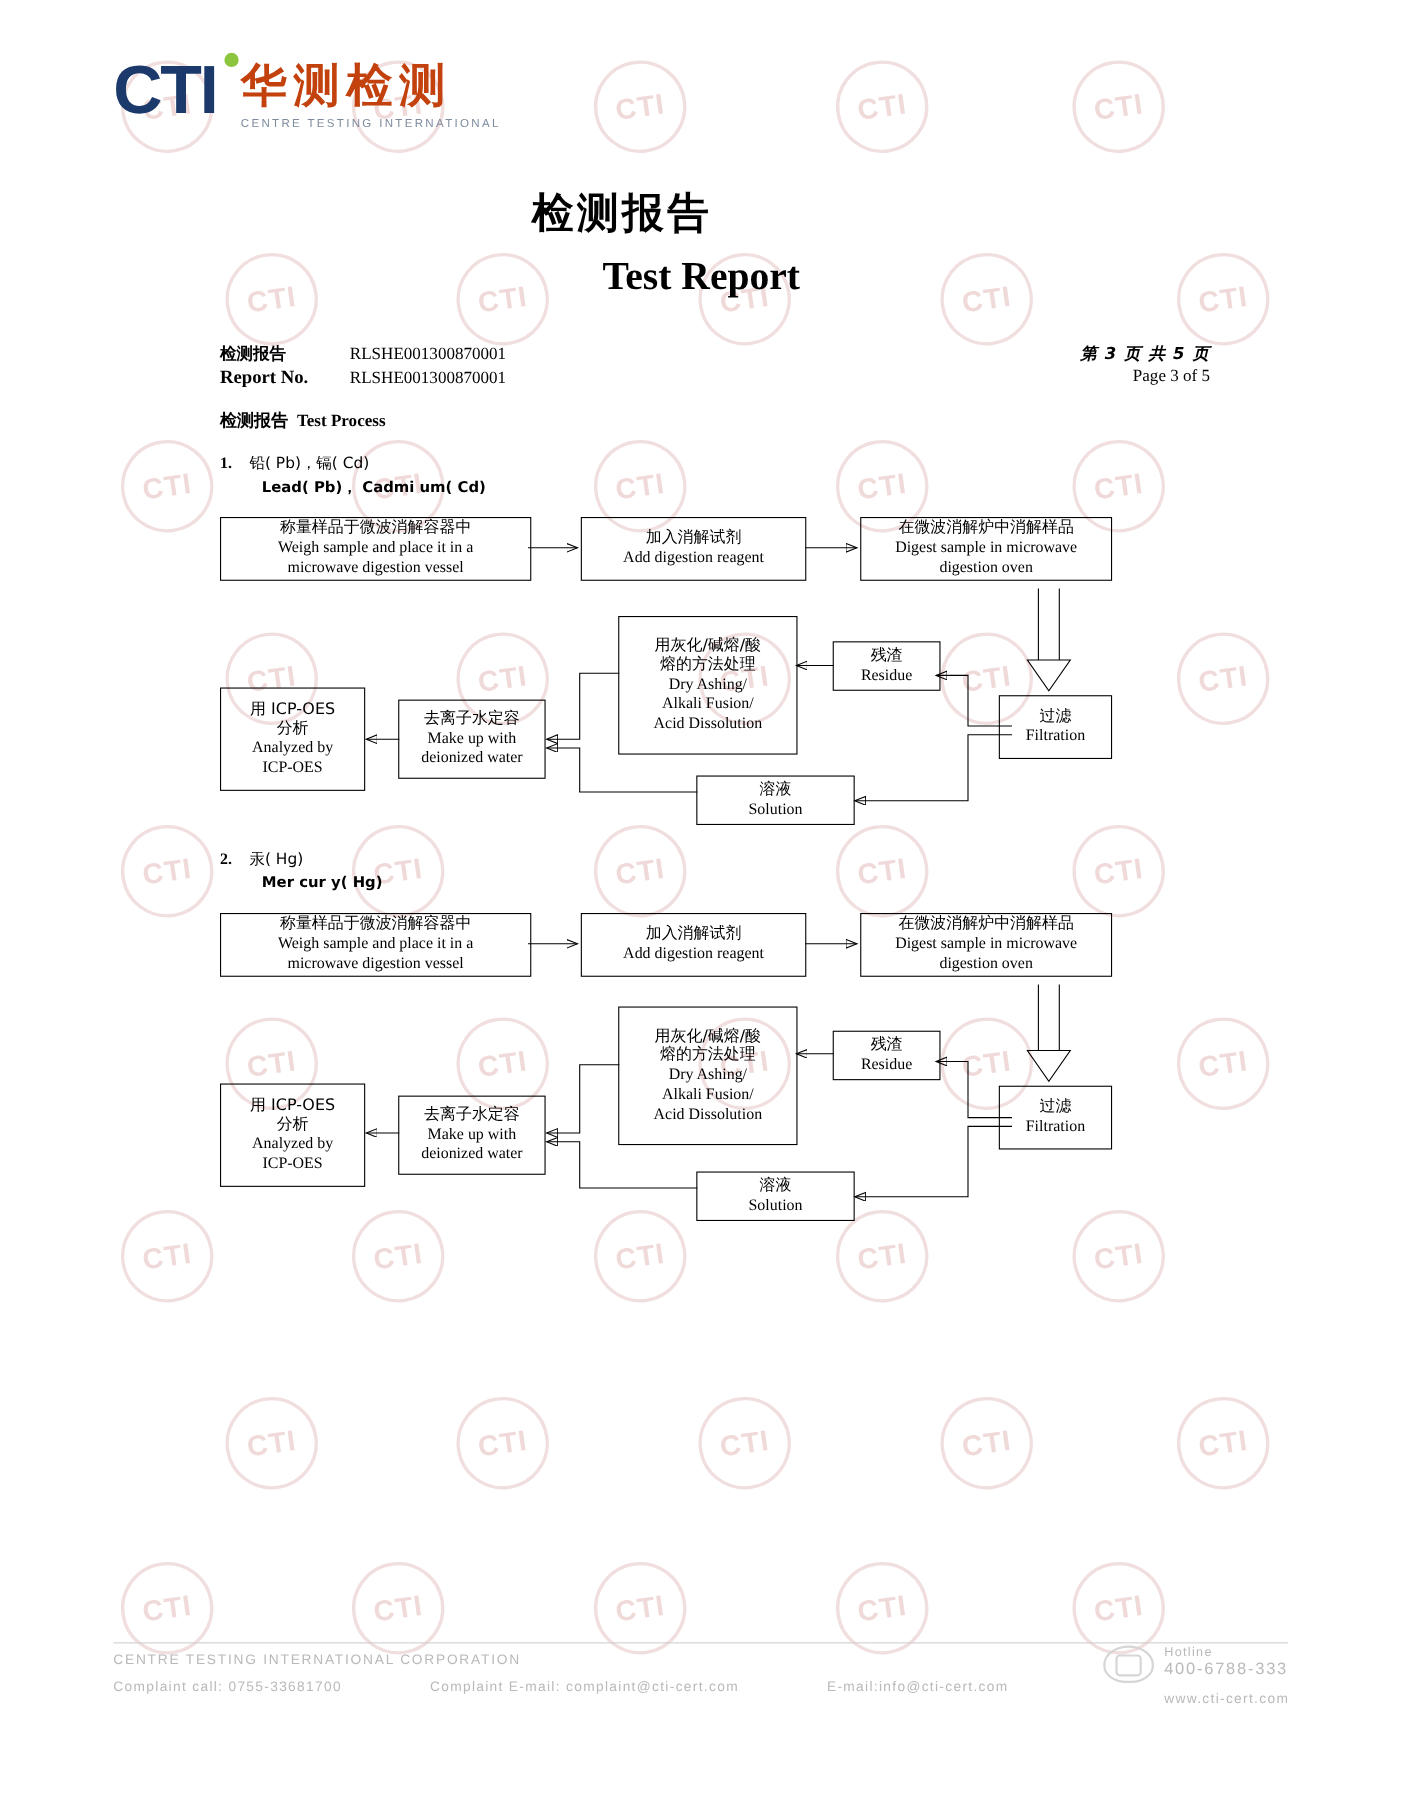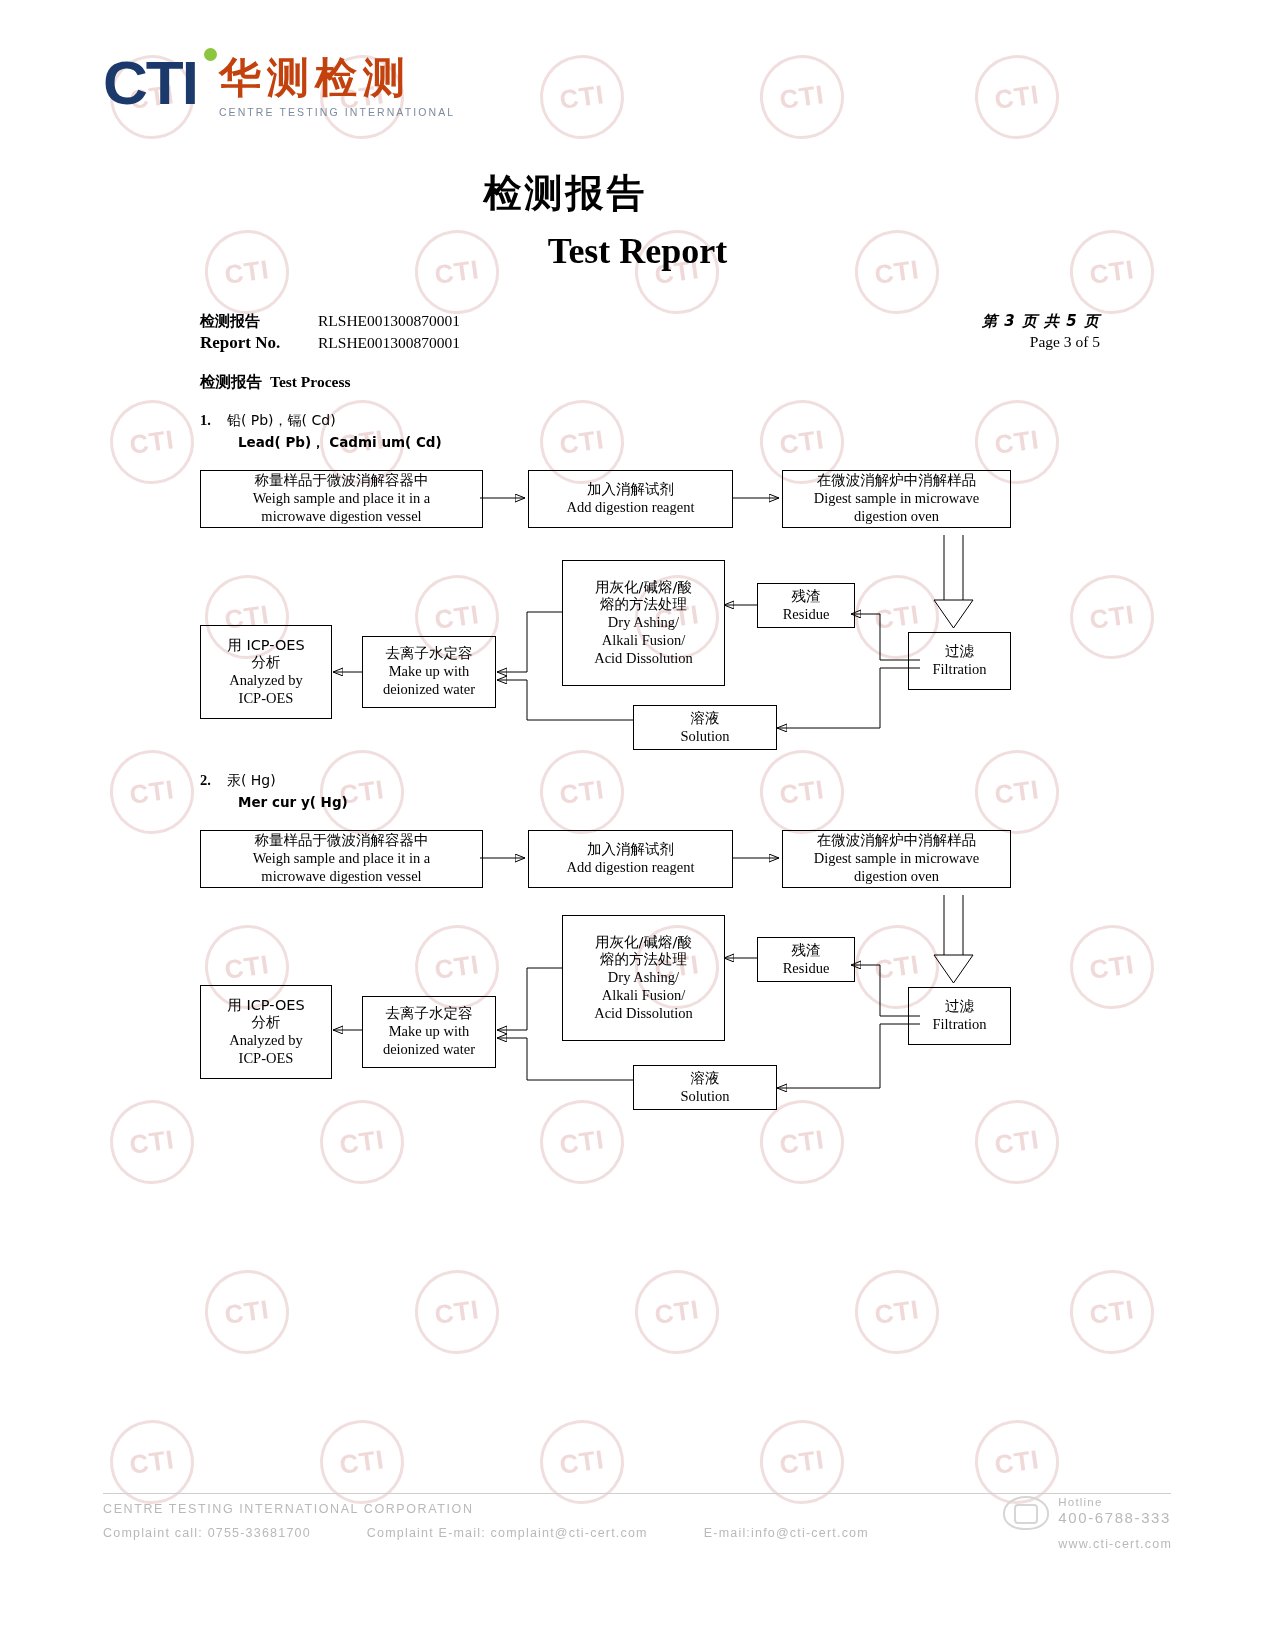--- a/index.html
+++ b/index.html
@@ -249,21 +249,21 @@
     font-family: "Liberation Sans", sans-serif;
     font-size: 12.5px;
     letter-spacing: 1.2px;
   }
   .footer .corp {
     letter-spacing: 1.6px;
   }
   .footer .line2 {
     margin-top: 10px;
     display: flex;
-    gap: 56px;
+    gap: 80px;
   }
   .hotline {
     position: absolute;
     right: 103px;
     top: 1496px;
     display: flex;
     align-items: flex-start;
     color: #b9b9b9;
     font-family: "Liberation Sans", sans-serif;
     letter-spacing: 1.2px;

